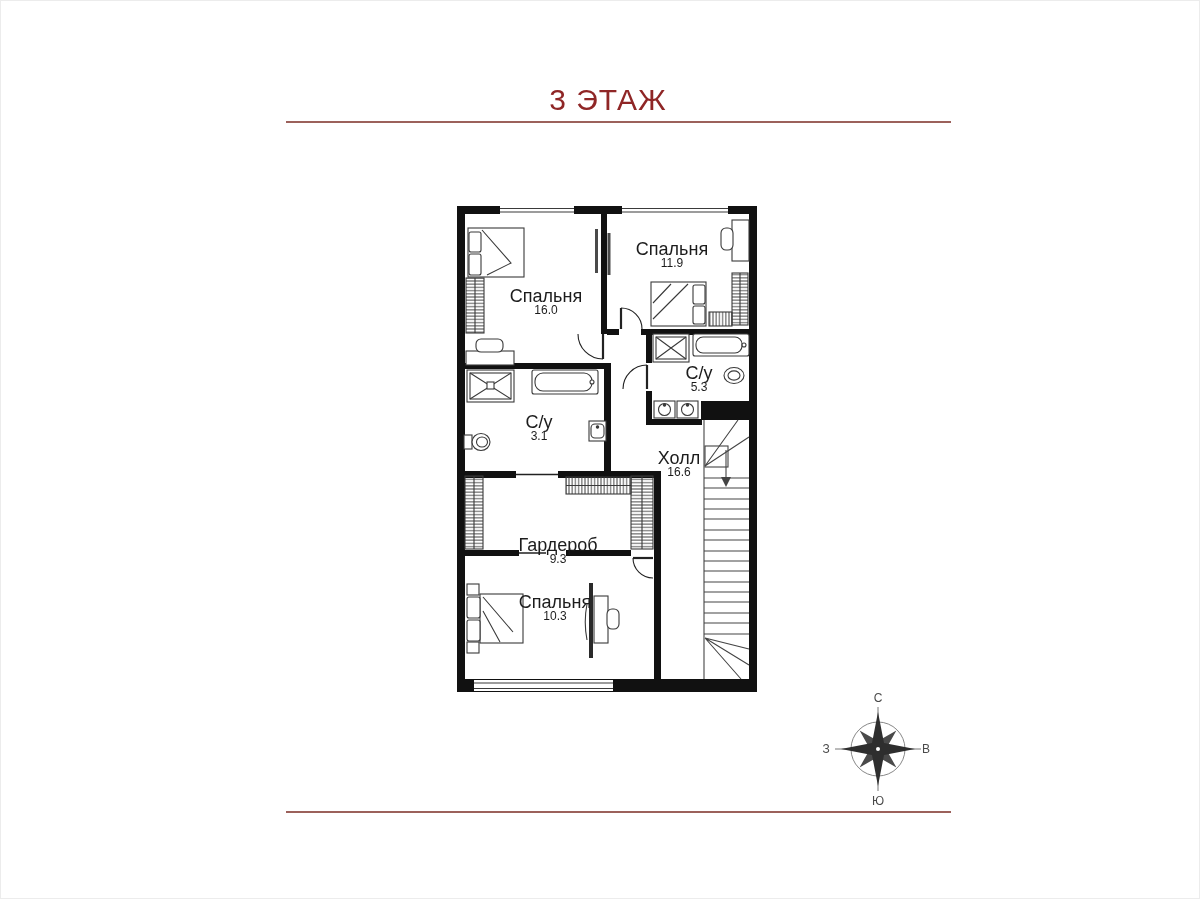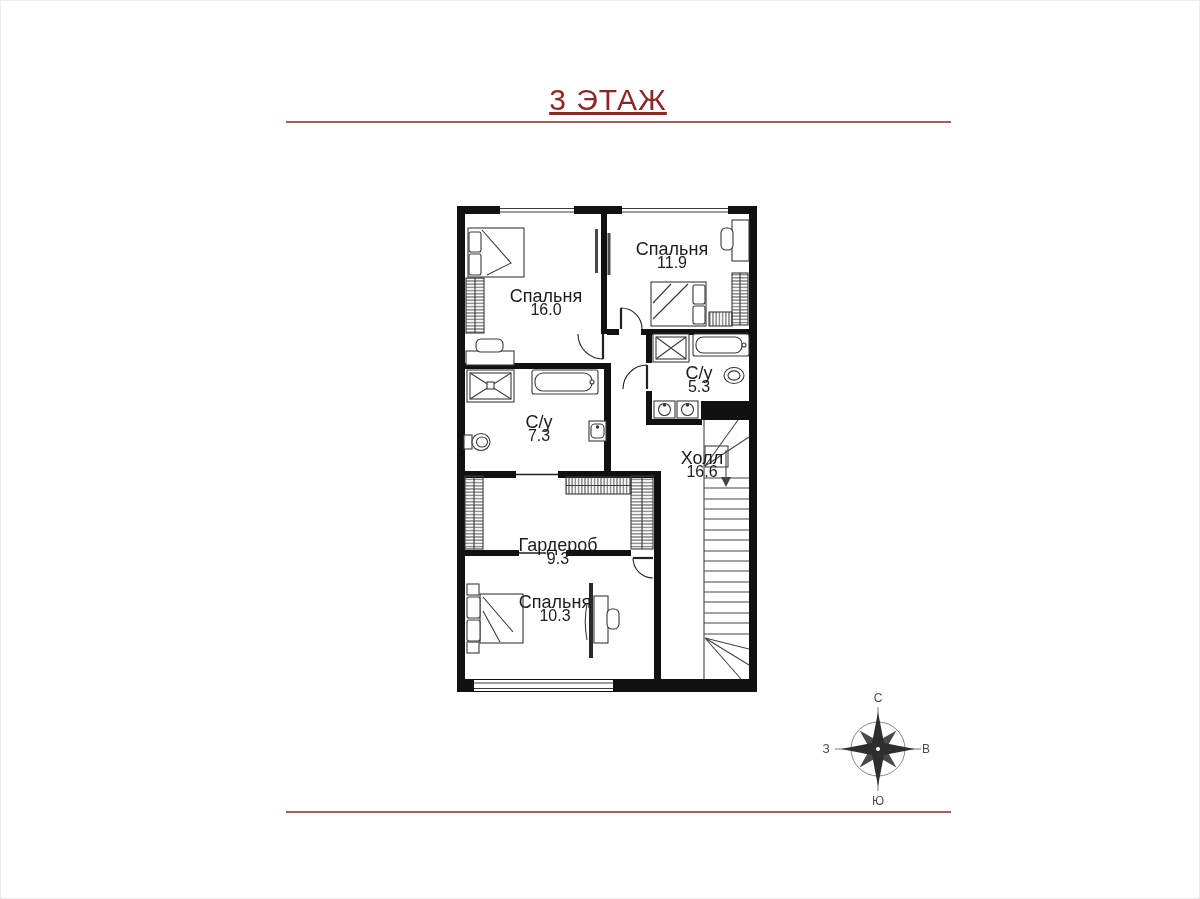--- a/index.html
+++ b/index.html
@@ -3,35 +3,35 @@
 <meta charset="utf-8">
 <style>
   html,body{margin:0;padding:0;background:#fff;}
   .page{
     position:relative;width:1200px;height:899px;background:#ffffff;
     font-family:"Liberation Sans", sans-serif;overflow:hidden;
     border:1px solid #ececec;box-sizing:border-box;
   }
   .floor-title{
     position:absolute;left:607px;top:82px;transform:translateX(-50%);
-    font-size:30px;color:#8f2626;letter-spacing:1px;white-space:nowrap;text-decoration:underline;
+    font-size:30px;color:#8f2626;letter-spacing:1px;white-space:nowrap;
   }
   .rule{position:absolute;left:285px;width:665px;height:2px;background:#9c615b;}
   .rule-top{top:120px;}
   .rule-bottom{top:810px;}
   .total-area{
     position:absolute;left:287px;top:815px;font-size:27px;color:#8f2626;white-space:nowrap;
   }
   .plan-svg{position:absolute;left:0;top:0;}
   .room-label{
     position:absolute;transform:translateX(-50%);text-align:center;
     color:#1c1c1c;white-space:nowrap;
   }
   .room-name{font-size:18px;line-height:14px;}
-  .room-area{font-size:16px;line-height:14px;}
+  .room-area{font-size:12px;line-height:14px;}
   .compass-label{
     position:absolute;transform:translate(-50%,0);font-size:12px;color:#4a4a4a;
   }
 </style>
 </head>
 <body>
 
 <div class="page">
 
   <div class="floor-title">3 ЭТАЖ</div>
@@ -215,23 +215,23 @@
   <div class="room-label" style="left:671px;top:241px;">
     <div class="room-name">Спальня</div>
     <div class="room-area">11.9</div>
   </div>
   <div class="room-label" style="left:698px;top:365px;">
     <div class="room-name">С/у</div>
     <div class="room-area">5.3</div>
   </div>
   <div class="room-label" style="left:538px;top:414px;">
     <div class="room-name">С/у</div>
-    <div class="room-area">7.3</div>
-  </div>
-  <div class="room-label" style="left:678px;top:450px;margin-left:23px;">
+    <div class="room-area">3.1</div>
+  </div>
+  <div class="room-label" style="left:678px;top:450px;">
     <div class="room-name">Холл</div>
     <div class="room-area">16.6</div>
   </div>
   <div class="room-label" style="left:557px;top:505px;margin-top:32px;">
     <div class="room-name">Гардероб</div>
     <div class="room-area">9.3</div>
   </div>
   <div class="room-label" style="left:554px;top:594px;">
     <div class="room-name">Спальня</div>
     <div class="room-area">10.3</div>

